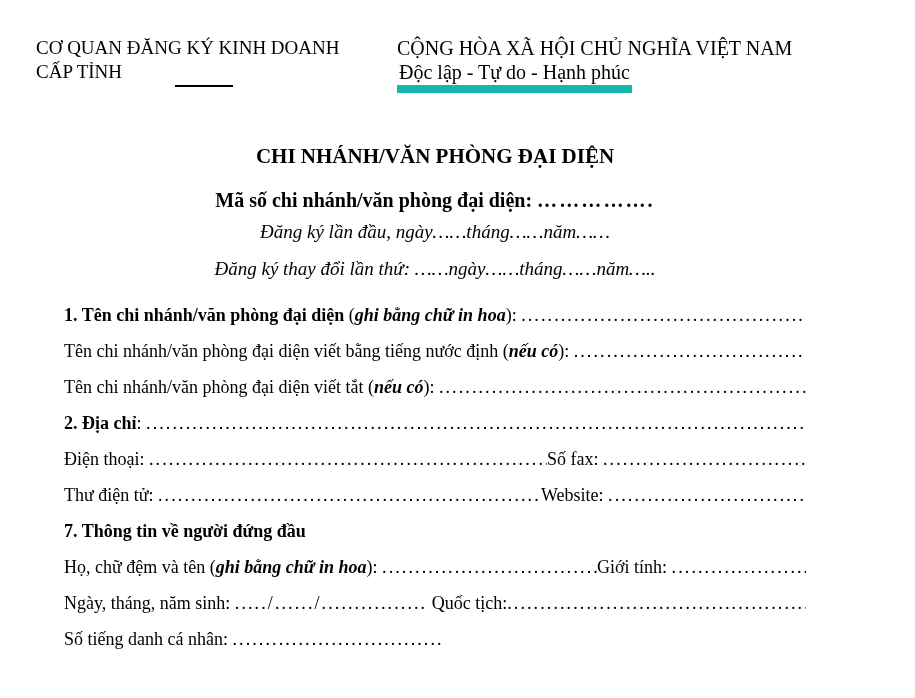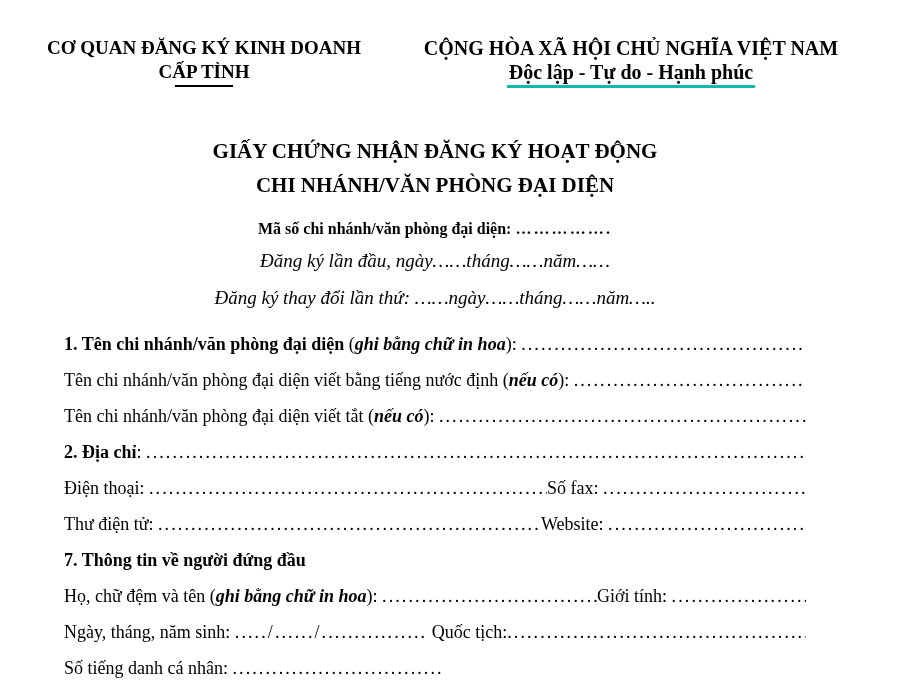--- a/index.html
+++ b/index.html
@@ -4,30 +4,30 @@
 <style>
   html,body{margin:0;padding:0;}
   body{
     width:915px;height:698px;overflow:hidden;background:#ffffff;color:#000;
     font-family:"Liberation Serif","DejaVu Serif",serif;
   }
   .page{width:915px;height:698px;box-sizing:border-box;padding-top:36px;}
 
   
   .doc-header{display:flex;justify-content:space-between;padding:0 50px 0 36px;}
-  .hdr-col{text-align:center;font-weight:bold;}
+  .hdr-col{font-weight:normal;}
   .hdr-left{width:336px;font-size:19px;line-height:24px;white-space:nowrap;}
   .hdr-right{width:468px;font-size:20px;line-height:24px;white-space:nowrap;}
   .short-rule{width:58px;border-bottom:2px solid #000;margin:1px auto 0;}
-  .motto-underline{display:inline-block;border-bottom:3px solid #14b8a6;padding:0 2px 1px;}
+  .motto-underline{display:inline-block;border-bottom:8px solid #14b8a6;padding:0 2px 1px;}
 
   
   .center-col{width:742px;margin-left:64px;text-align:center;}
   .doc-title{margin-top:46px;font-weight:bold;font-size:21px;line-height:34px;}
-  .code-line{margin-top:14px;font-weight:bold;font-size:16px;line-height:26px;}
+  .code-line{margin-top:14px;font-weight:bold;font-size:20px;line-height:26px;}
   .reg-block{font-style:italic;font-size:19px;line-height:37px;}
 
   
   .doc-body{margin-top:16px;margin-left:64px;width:742px;font-size:18px;}
   .line{margin:0 0 12px 0;height:24px;line-height:24px;white-space:nowrap;overflow:hidden;}
   .bold{font-weight:bold;}
   .italic{font-style:italic;font-weight:bold;}
   .dots{letter-spacing:2.1px;}
   .leader{display:inline-block;overflow:hidden;white-space:nowrap;
           height:24px;line-height:24px;vertical-align:bottom;letter-spacing:2.1px;}
@@ -48,21 +48,20 @@
       <div class="short-rule"></div>
     </div>
     <div class="hdr-col hdr-right">
       <div>CỘNG HÒA XÃ HỘI CHỦ NGHĨA VIỆT NAM</div>
       <div><span class="motto-underline">Độc lập - Tự do - Hạnh phúc</span></div>
     </div>
   </header>
 
   <div class="center-col">
     <div class="doc-title">
-      <div>GIẤY CHỨNG NHẬN ĐĂNG KÝ HOẠT ĐỘNG</div>
       <div>CHI NHÁNH/VĂN PHÒNG ĐẠI DIỆN</div>
     </div>
 
     <div class="code-line"><span>Mã số chi nhánh/văn phòng đại diện: </span><span class="dots">…………….</span></div>
 
     <div class="reg-block">
       <div>Đăng ký lần đầu, ngày……tháng……năm……</div>
       <div>Đăng ký thay đổi lần thứ: ……ngày……tháng……năm…..</div>
     </div>
   </div>

